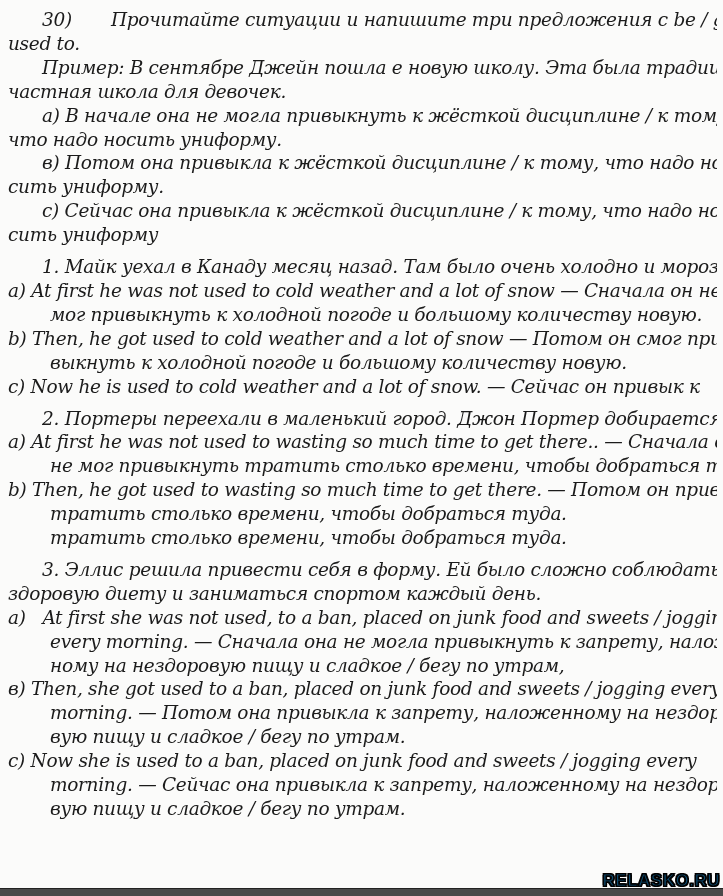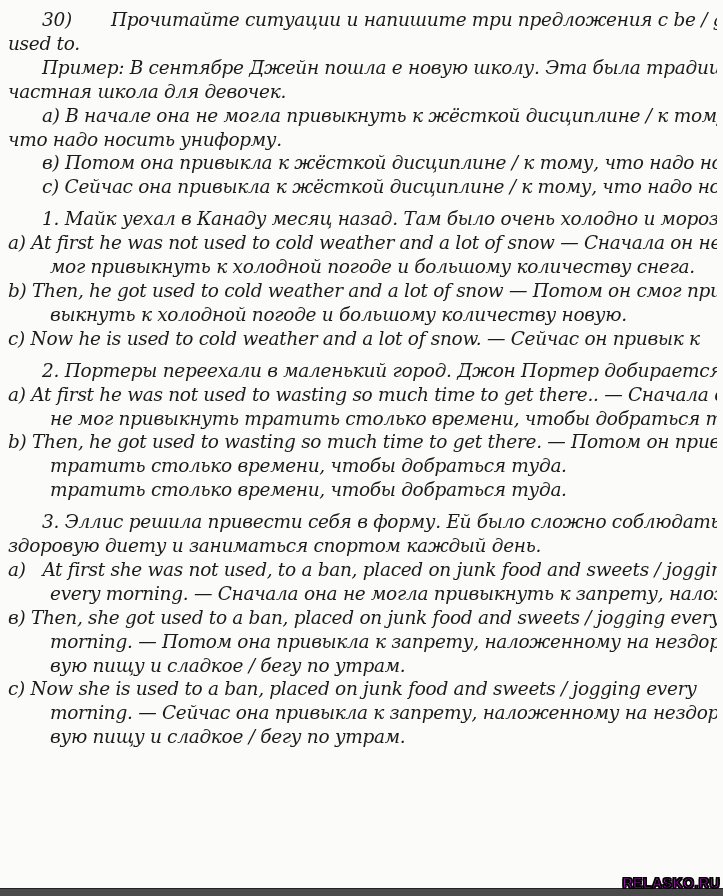--- a/index.html
+++ b/index.html
@@ -26,23 +26,23 @@
   }
   .line.ind  { padding-left: 34px; }
   .line.hang { padding-left: 42px; }
   .line.gap  { margin-top: 8px; }
   .watermark {
     position: absolute;
     right: 3px; bottom: 5px;
     font-family: "Liberation Sans", sans-serif;
     font-style: normal;
     font-weight: bold;
-    font-size: 14px;
+    font-size: 17px;
     letter-spacing: 0.5px;
-    color: #a21caf;
+    color: #0c4a6e;
     -webkit-text-stroke: 1.2px #000000;
     text-shadow:
       -1px -1px 0 #000, 1px -1px 0 #000,
       -1px  1px 0 #000, 1px  1px 0 #000;
     z-index: 3;
   }
   .bottom-bar {
     position: absolute;
     left: 0; right: 0; bottom: 0;
     height: 7px;
@@ -57,37 +57,40 @@
 <div class="page">
   <div class="text-block">
 
   <div class="line ind">30)       Прочитайте ситуации и напишите три предложения с be / get</div>
       <div class="line">used to.</div>
       <div class="line ind">Пример: В сентябре Джейн пошла е новую школу. Эта была традиционная</div>
       <div class="line">частная школа для девочек.</div>
       <div class="line ind">а) В начале она не могла привыкнуть к жёсткой дисциплине / к тому,</div>
       <div class="line">что надо носить униформу.</div>
       <div class="line ind">в) Потом она привыкла к жёсткой дисциплине / к тому, что надо но¬</div>
+      <div class="line">сить униформу.</div>
       <div class="line ind">с) Сейчас она привыкла к жёсткой дисциплине / к тому, что надо но¬</div>
+      <div class="line">сить униформу</div>
       <div class="line ind gap">1. Майк уехал в Канаду месяц назад. Там было очень холодно и морозно.</div>
       <div class="line">a) At first he was not used to cold weather and a lot of snow — Сначала он не</div>
-      <div class="line hang">мог привыкнуть к холодной погоде и большому количеству снега.</div>
+      <div class="line hang">мог привыкнуть к холодной погоде и большому количеству новую.</div>
       <div class="line">b) Then, he got used to cold weather and a lot of snow — Потом он смог при¬</div>
       <div class="line hang">выкнуть к холодной погоде и большому количеству новую.</div>
       <div class="line">c) Now he is used to cold weather and a lot of snow. — Сейчас он привык к</div>
       <div class="line ind gap">2. Портеры переехали в маленький город. Джон Портер добирается</div>
       <div class="line">a) At first he was not used to wasting so much time to get there.. — Сначала он</div>
       <div class="line hang">не мог привыкнуть тратить столько времени, чтобы добраться туда.</div>
       <div class="line">b) Then, he got used to wasting so much time to get there. — Потом он привык</div>
       <div class="line hang">тратить столько времени, чтобы добраться туда.</div>
       <div class="line hang">тратить столько времени, чтобы добраться туда.</div>
       <div class="line ind gap">3. Эллис решила привести себя в форму. Ей было сложно соблюдать</div>
       <div class="line">здоровую диету и заниматься спортом каждый день.</div>
       <div class="line">a)   At first she was not used, to a ban, placed on junk food and sweets / jogging</div>
       <div class="line hang">every morning. — Сначала она не могла привыкнуть к запрету, наложен¬</div>
+      <div class="line hang">ному на нездоровую пищу и сладкое / бегу по утрам,</div>
       <div class="line">в) Then, she got used to a ban, placed on junk food and sweets / jogging every</div>
       <div class="line hang">morning. — Потом она привыкла к запрету, наложенному на нездоро¬</div>
       <div class="line hang">вую пищу и сладкое / бегу по утрам.</div>
       <div class="line">c) Now she is used to a ban, placed on junk food and sweets / jogging every</div>
       <div class="line hang">morning. — Сейчас она привыкла к запрету, наложенному на нездоро¬</div>
       <div class="line hang">вую пищу и сладкое / бегу по утрам.</div>
     </div>
   <div class="watermark">RELASKO.RU</div>
   <div class="bottom-bar"></div>
 </div>

